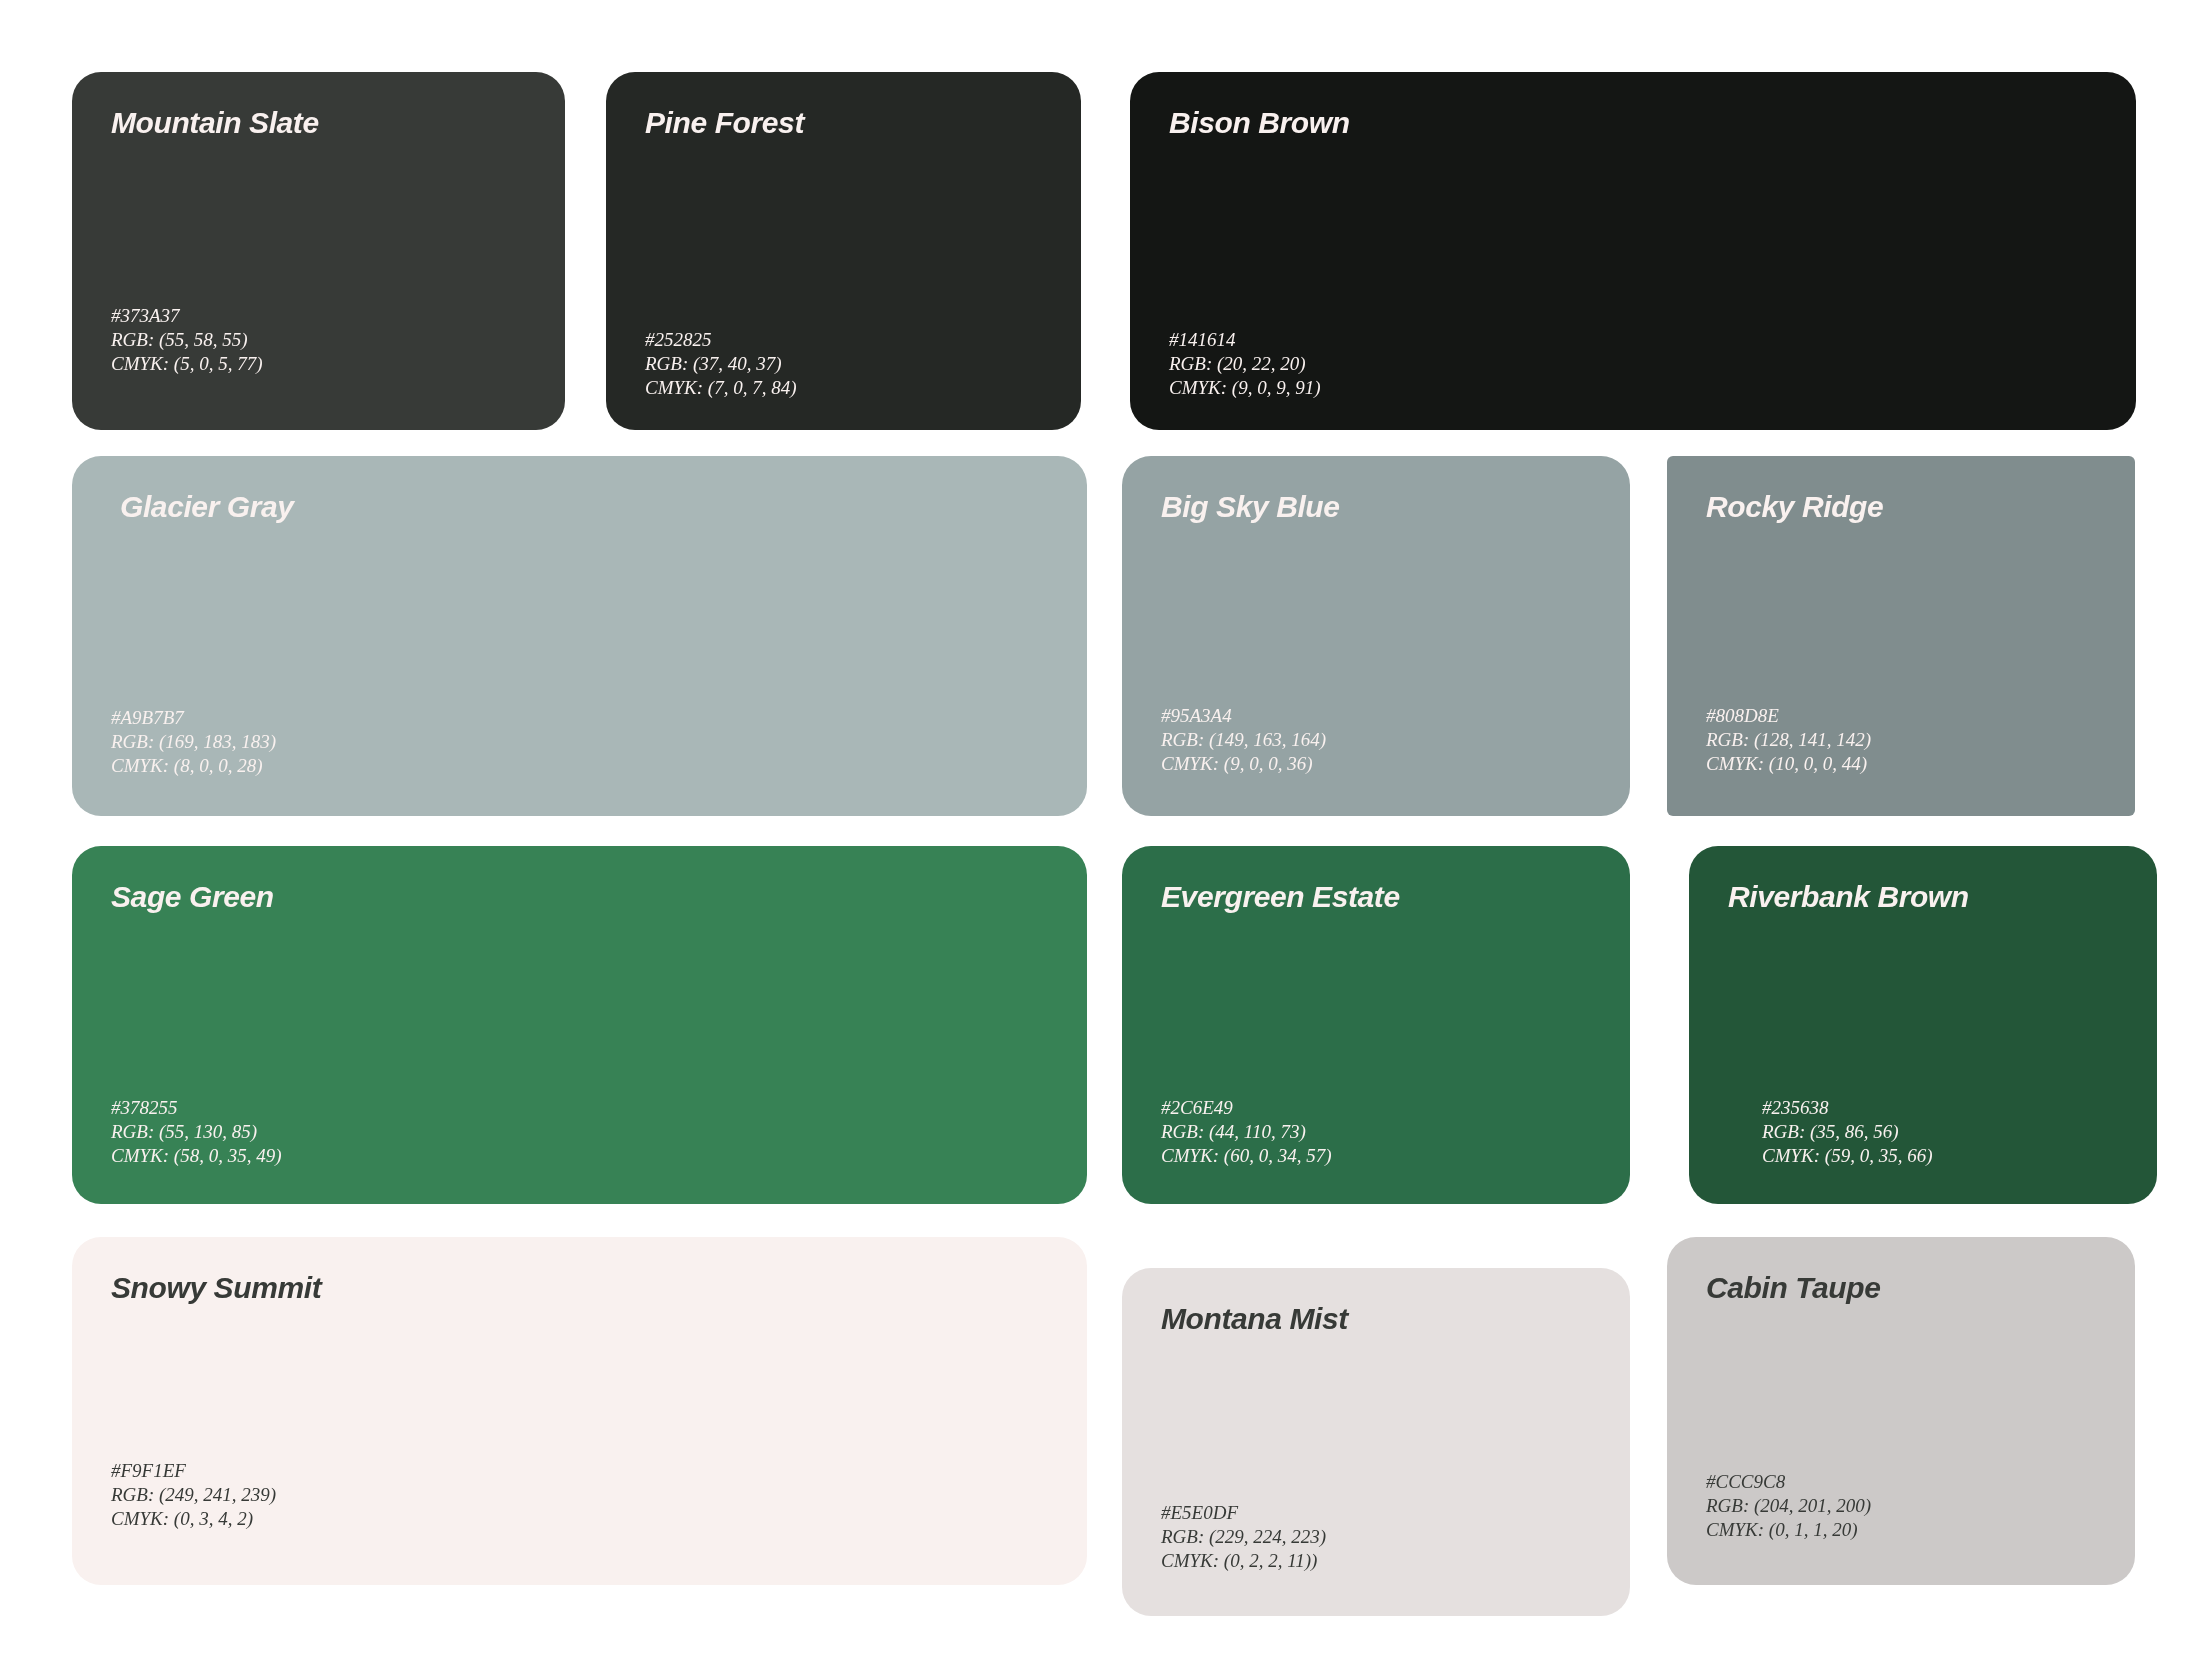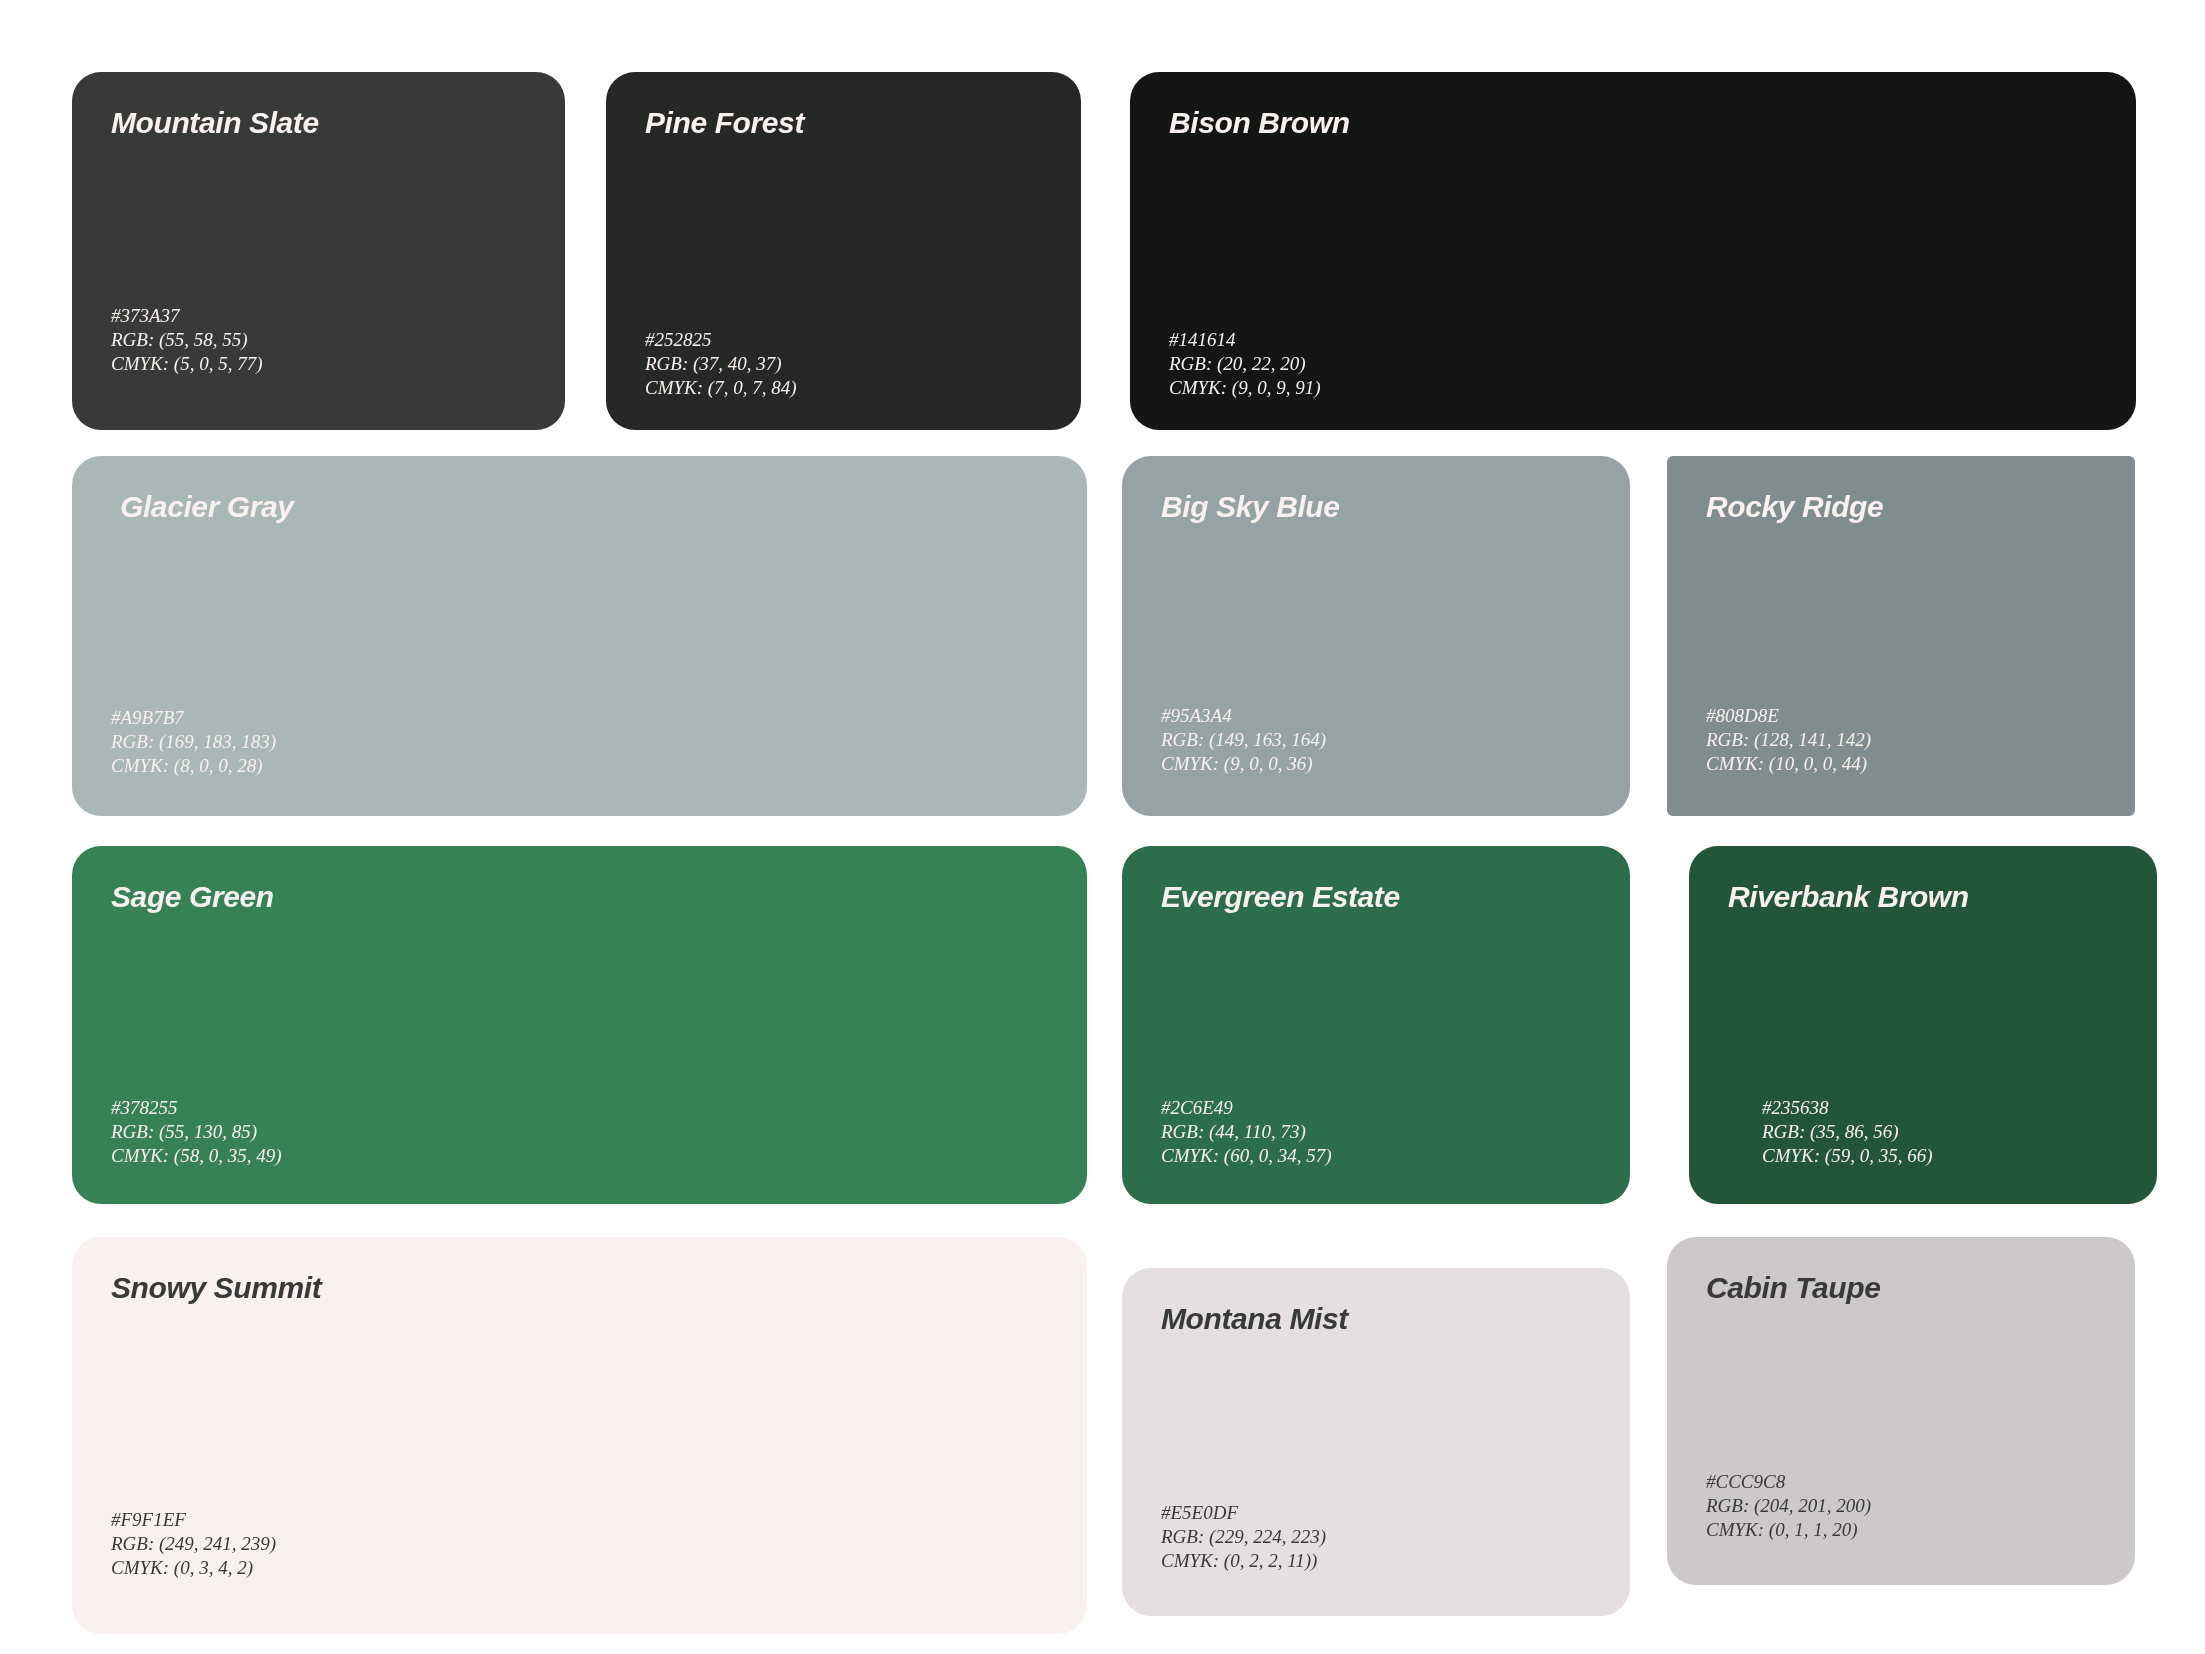--- a/index.html
+++ b/index.html
@@ -70,21 +70,21 @@
 
   
   #card-sage-green       { left: 72px;  top: 846px; width: 1015px; height: 358px; }
   #card-evergreen-estate { left: 1122px; top: 846px; width: 508px;  height: 358px; padding-left: 24px; }
   #card-riverbank-brown  { left: 1689px; top: 846px; width: 468px;  height: 358px; }
   #card-sage-green       .swatch-specs { bottom: 36px; }
   #card-evergreen-estate .swatch-specs { bottom: 36px; }
   #card-riverbank-brown  .swatch-specs { bottom: 36px; margin-left: 34px; }
 
   
-  #card-snowy-summit  { left: 72px;  top: 1237px; width: 1015px; height: 397px; }
+  #card-snowy-summit  { left: 72px;  top: 1237px; width: 1015px; height: 348px; }
   #card-montana-mist  { left: 1122px; top: 1237px; width: 508px;  height: 348px; }
   #card-cabin-taupe   { left: 1667px; top: 1237px; width: 468px;  height: 348px; }
   #card-snowy-summit .swatch-specs { bottom: 54px; margin-top: 16px; }
   #card-montana-mist .swatch-specs { bottom: 43px; }
   #card-cabin-taupe  .swatch-specs { bottom: 43px; }
 </style>
 </head>
 <body style="background-color: rgb(255, 255, 255);">
 
 <div class="palette-sheet">

